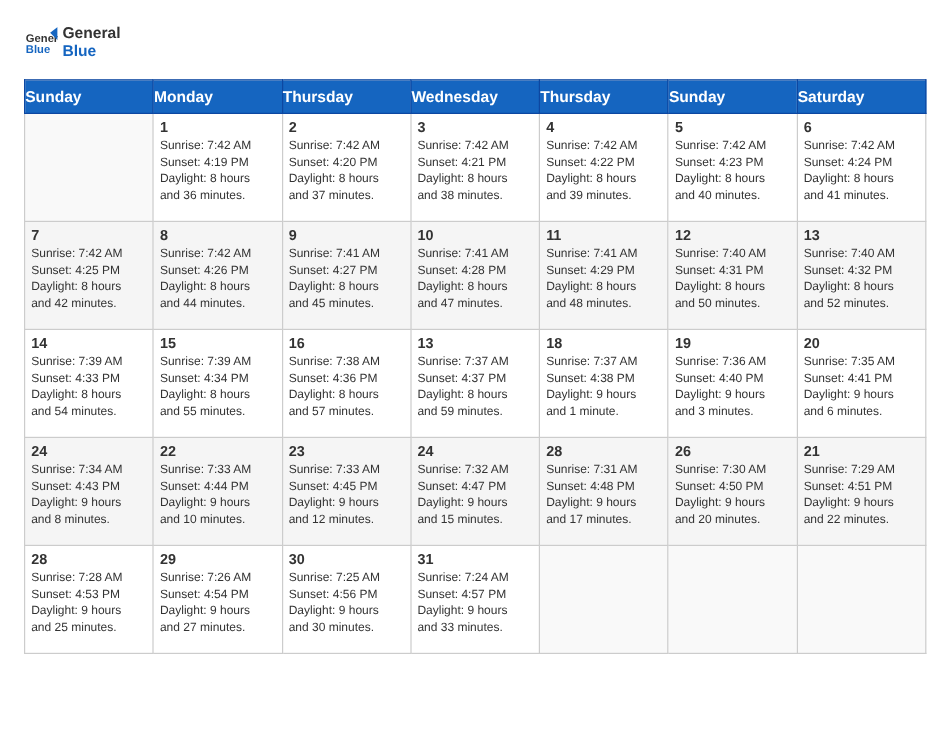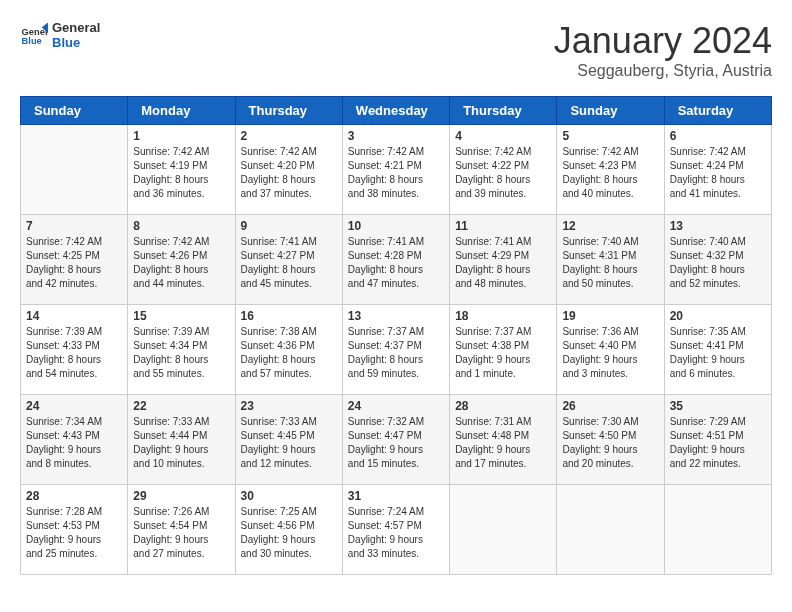--- a/index.html
+++ b/index.html
@@ -40,21 +40,21 @@
     table {
       width: 100%;
       border-collapse: collapse;
       table-layout: fixed;
     }
     thead th {
       background-color: #1565c0;
       color: #fff;
       font-size: 13px;
       font-weight: bold;
-      padding: 6px 13px;
+      padding: 6px 0;
       text-align: left;
       border: 1px solid #0d47a1;
     }
     tbody td {
       vertical-align: top;
       border: 1px solid #ccc;
       padding: 4px 5px;
       font-size: 10.5px;
       color: #333;
       height: 90px;
@@ -86,24 +86,20 @@
     <svg class="logo-icon" viewBox="0 0 36 36" xmlns="http://www.w3.org/2000/svg">
       <text x="2" y="18" font-size="12" font-weight="bold" fill="#333">General</text>
       <text x="2" y="30" font-size="12" font-weight="bold" fill="#1565c0">Blue</text>
       <polygon points="28,8 36,2 36,16" fill="#1565c0"></polygon>
     </svg>
     <div>
       <div style="font-size:13px;font-weight:bold;color:#333;">General</div>
       <div style="font-size:13px;font-weight:bold;color:#1565c0;">Blue</div>
     </div>
   </div>
-  <div class="title-block">
-    <div class="month-title">January 2024</div>
-    <div class="location">Seggauberg, Styria, Austria</div>
-  </div>
 </div>
 
 <table>
   <thead>
     <tr id="header-row">
         <th>Sunday</th>
         <th>Monday</th>
         <th>Thursday</th>
         <th>Wednesday</th>
         <th>Thursday</th>
@@ -218,21 +214,21 @@
         </td>
         <td>
           <span class="day-number">28</span>
           <div class="cell-content">Sunrise: 7:31 AM<br>Sunset: 4:48 PM<br>Daylight: 9 hours<br>and 17 minutes.</div>
         </td>
         <td>
           <span class="day-number">26</span>
           <div class="cell-content">Sunrise: 7:30 AM<br>Sunset: 4:50 PM<br>Daylight: 9 hours<br>and 20 minutes.</div>
         </td>
         <td>
-          <span class="day-number">35</span>
+          <span class="day-number">21</span>
           <div class="cell-content">Sunrise: 7:29 AM<br>Sunset: 4:51 PM<br>Daylight: 9 hours<br>and 22 minutes.</div>
         </td>
       </tr>
       <tr>
         <td>
           <span class="day-number">28</span>
           <div class="cell-content">Sunrise: 7:28 AM<br>Sunset: 4:53 PM<br>Daylight: 9 hours<br>and 25 minutes.</div>
         </td>
         <td>
           <span class="day-number">29</span>

